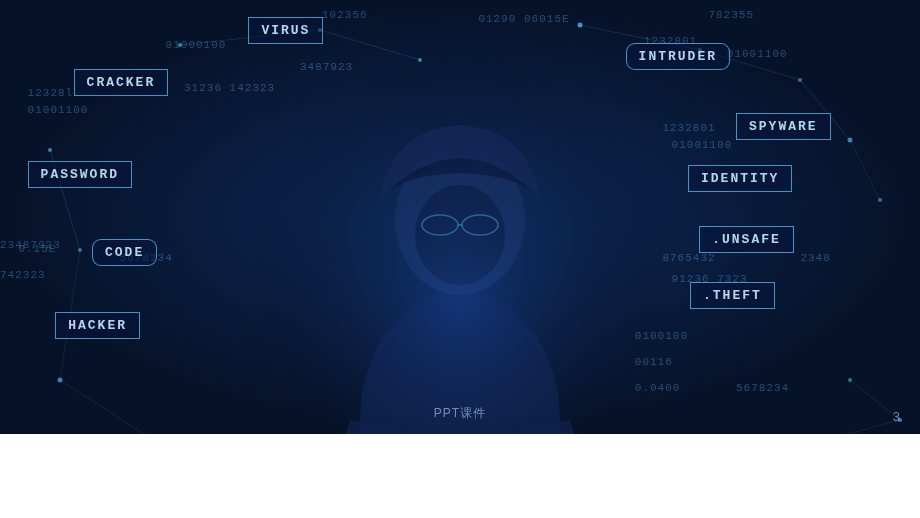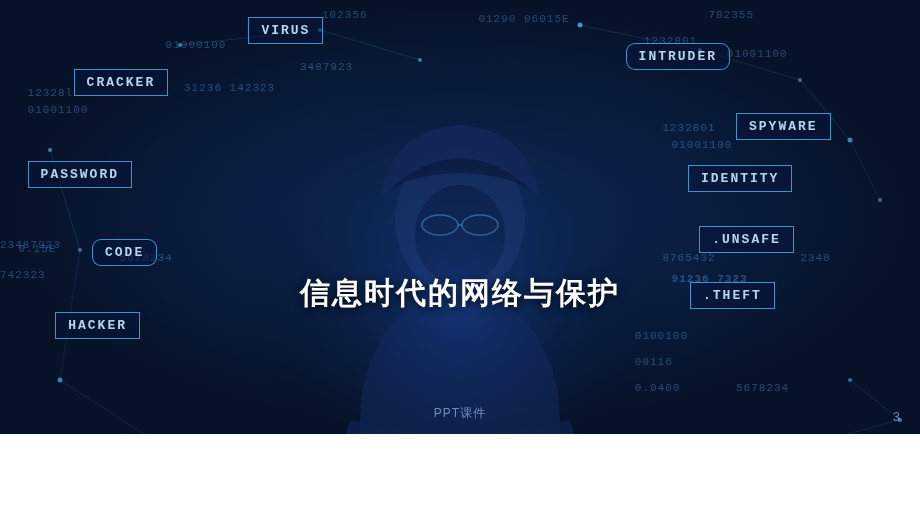--- a/index.html
+++ b/index.html
@@ -210,21 +210,21 @@
       <div class="num-item" style="top: 8%; left: 70%;">1232801</div>
       <div class="num-item" style="top: 11%; left: 79%;">01001100</div>
       <div class="num-item" style="top: 28%; left: 72%;">1232801</div>
       <div class="num-item" style="top: 32%; left: 73%;">01001100</div>
       <div class="num-item" style="top: 20%; left: 3%;">12328l</div>
       <div class="num-item" style="top: 24%; left: 3%;">01001100</div>
       <div class="num-item" style="top: 55%; left: 0%;">23487923</div>
       <div class="num-item" style="top: 62%; left: 0%;">742323</div>
       <div class="num-item" style="top: 58%; left: 13%;">5678234</div>
       <div class="num-item" style="top: 58%; left: 72%;">8765432</div>
-      <div class="num-item" style="top: 63%; left: 73%; font-weight: bold;">91236 7323</div>
+      <div class="num-item" style="top: 63%; left: 73%;">91236 7323</div>
       <div class="num-item" style="top: 58%; left: 87%;">2348</div>
       <div class="num-item" style="top: 76%; left: 69%;">0100100</div>
       <div class="num-item" style="top: 82%; left: 69%;">00116</div>
       <div class="num-item" style="top: 88%; left: 69%;">0.0400</div>
       <div class="num-item" style="top: 88%; left: 80%;">5678234</div>
       <div class="num-item" style="top: 56%; left: 2%;">0.15E</div>
     </div>
 
   <div id="tags-container">
       <div class="tag-box" style="top: 4%; left: 27%;">VIRUS</div>
@@ -233,17 +233,16 @@
       <div class="tag-box" style="top: 26%; left: 80%;">SPYWARE</div>
       <div class="tag-box" style="top: 37%; left: 3%;">PASSWORD</div>
       <div class="tag-box" style="top: 38%; left: 70%; margin-left: 44px;">IDENTITY</div>
       <div class="tag-box" style="top: 55%; left: 10%; border-radius: 9px;">CODE</div>
       <div class="tag-box" style="top: 52%; left: 76%;">.UNSAFE</div>
       <div class="tag-box" style="top: 72%; left: 6%;">HACKER</div>
       <div class="tag-box" style="top: 65%; left: 75%;">.THEFT</div>
     </div>
 
 
-  <div class="main-title">信息时代的网络与保护</div>
 
   <div class="footer">PPT课件</div>
   <div class="page-num">3</div>
 </div>
 
 </body></html>

